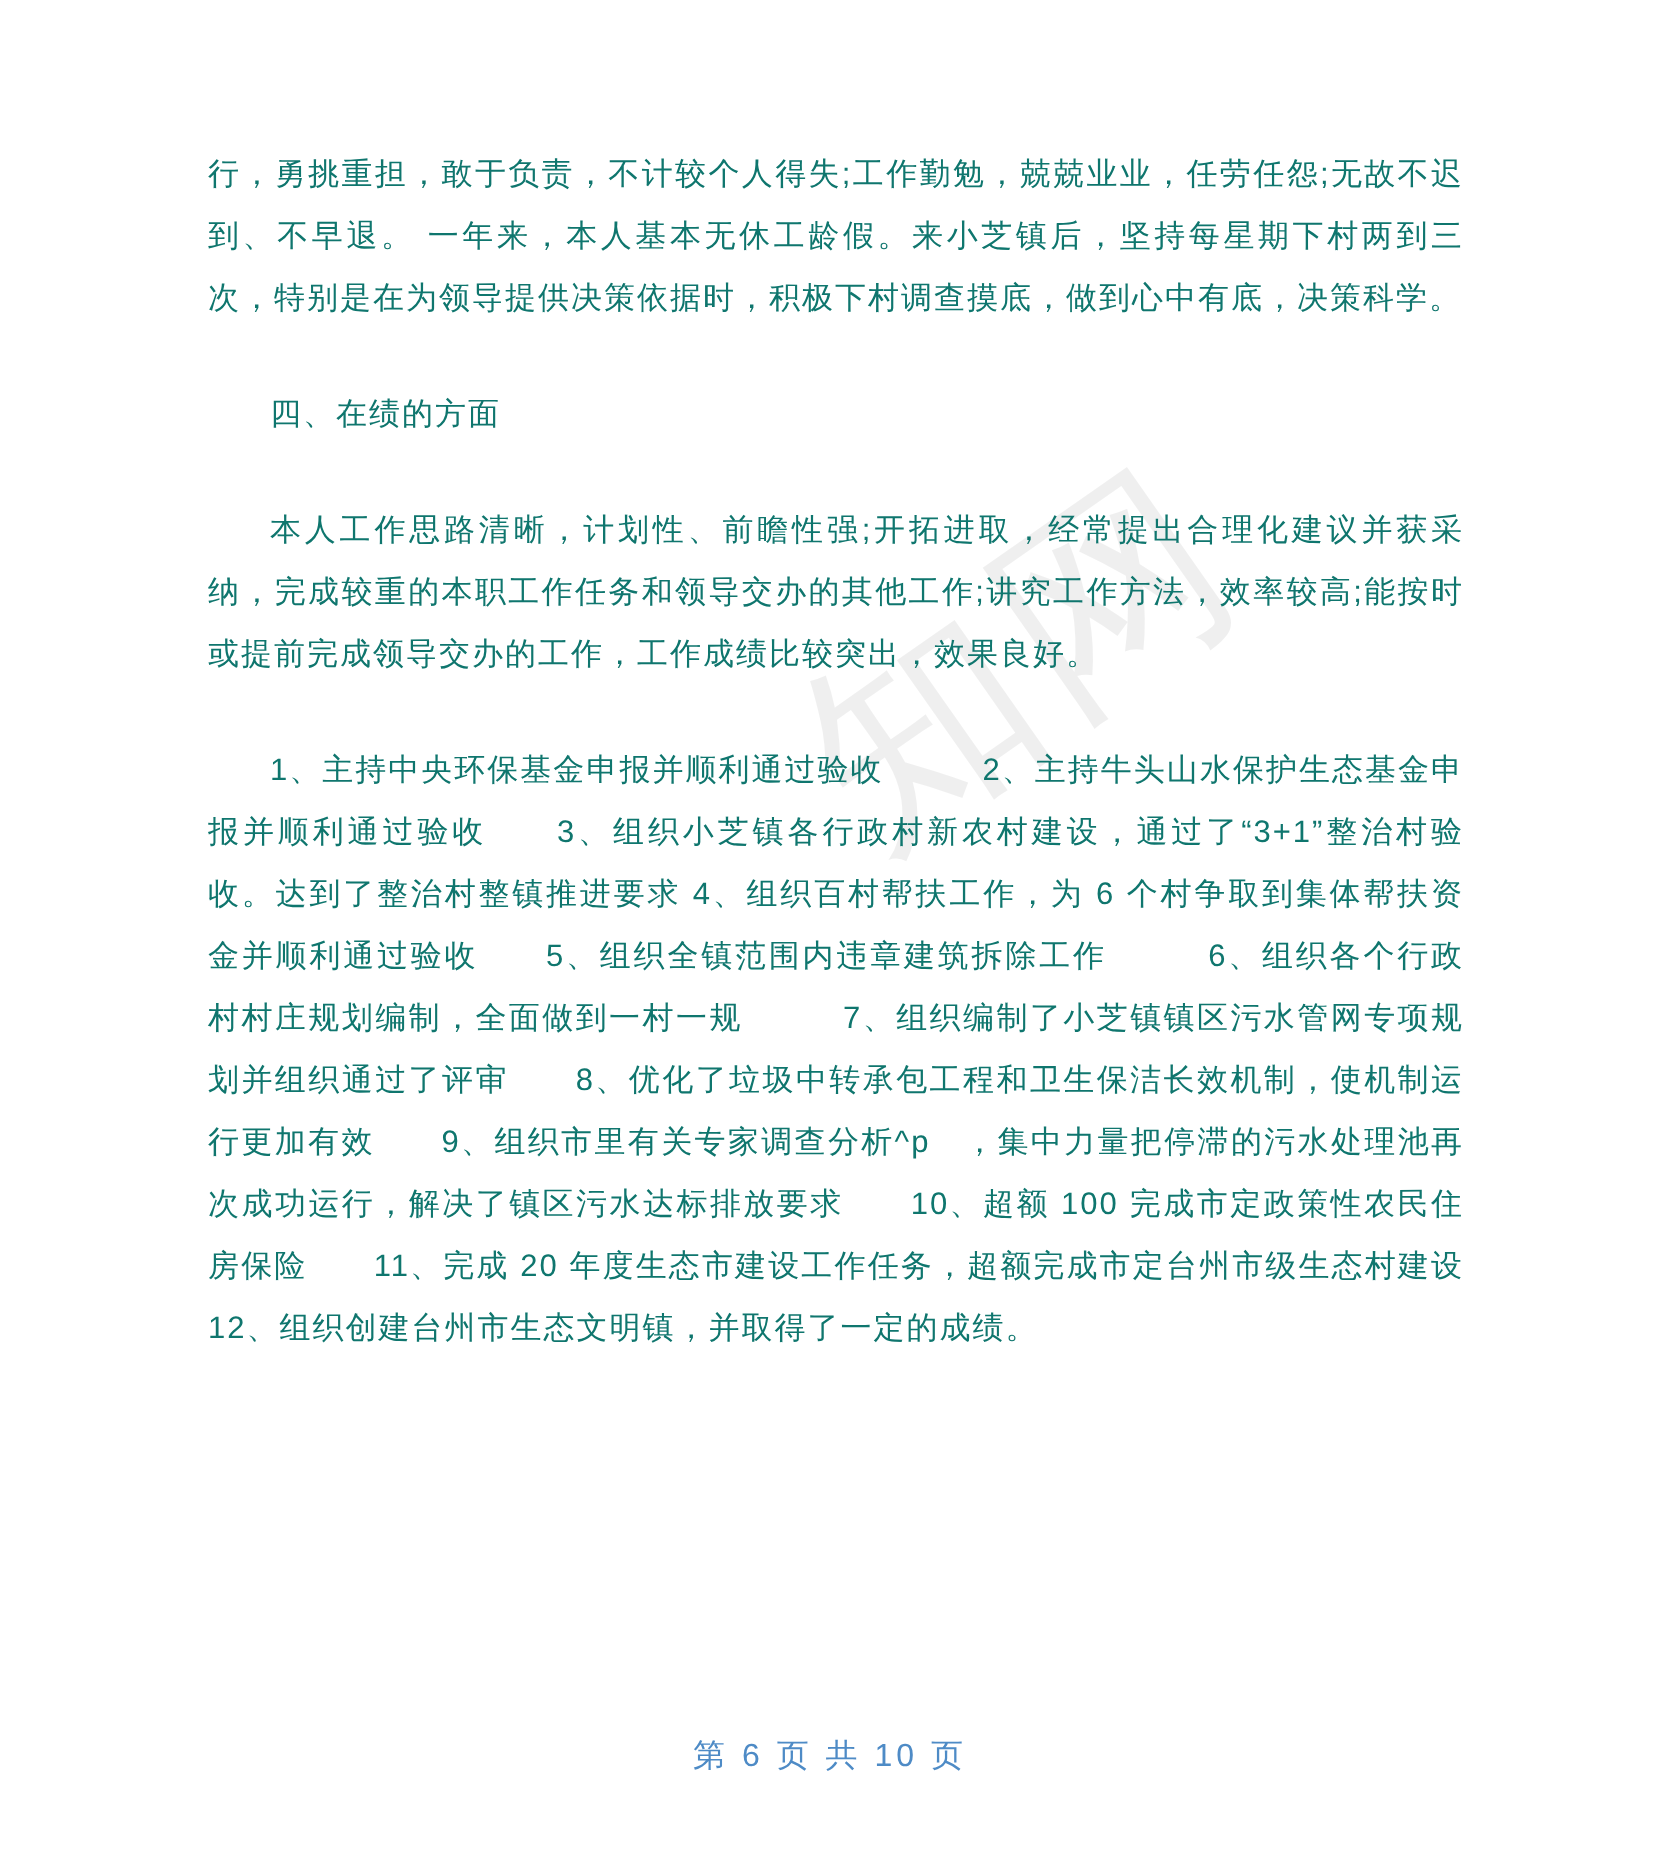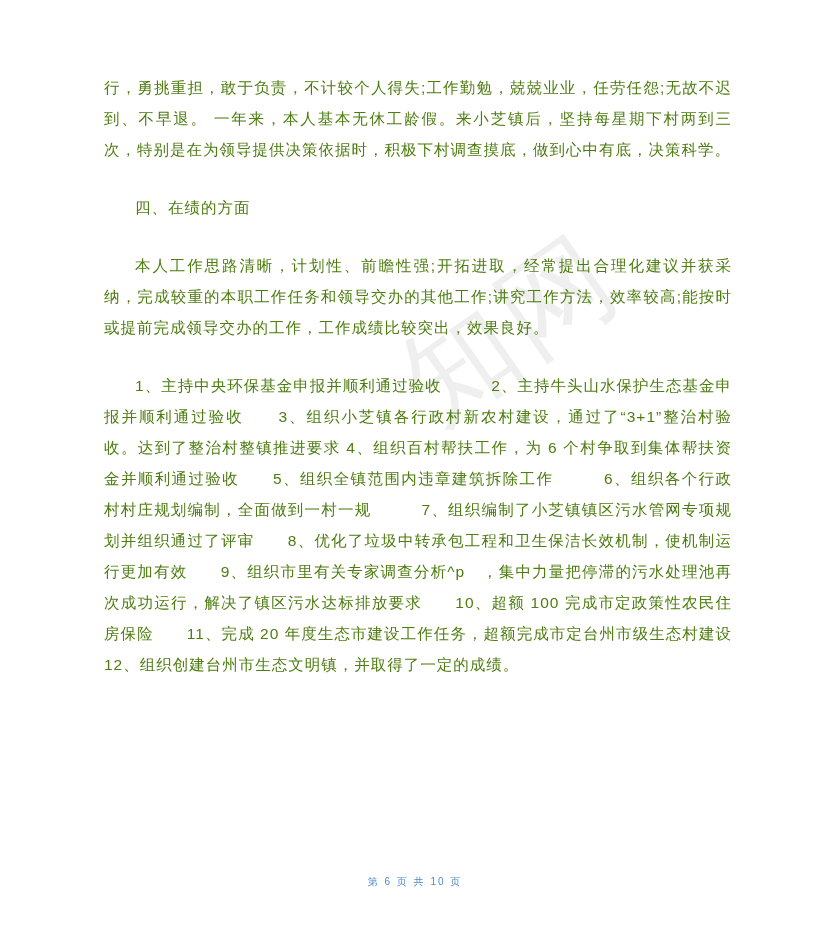--- a/index.html
+++ b/index.html
@@ -13,21 +13,21 @@
     height: 927px;
     background: #ffffff;
     overflow: hidden;
     font-family: "Liberation Sans", sans-serif;
   }
   .content {
     position: absolute;
     top: 72px;
     left: 104px;
     width: 628px;
-    color: #4d7c0f;
+    color: #0f766e;
     font-size: 15.5px;
     line-height: 31px;
     letter-spacing: 1px;
     text-align: justify;
   }
   .para {
     margin: 0 0 27px 0;
   }
   .para.indent {
     text-indent: 2em;
@@ -48,21 +48,21 @@
     user-select: none;
     white-space: nowrap;
   }
   .footer {
     position: absolute;
     bottom: 38px;
     left: 0;
     width: 100%;
     text-align: center;
     color: #4e8bc6;
-    font-size: 10px;
+    font-size: 16px;
     letter-spacing: 2px;
   }
 </style>
 </head>
 <body>
 
 <div class="page">
 
   <div class="watermark">知网</div>
 

